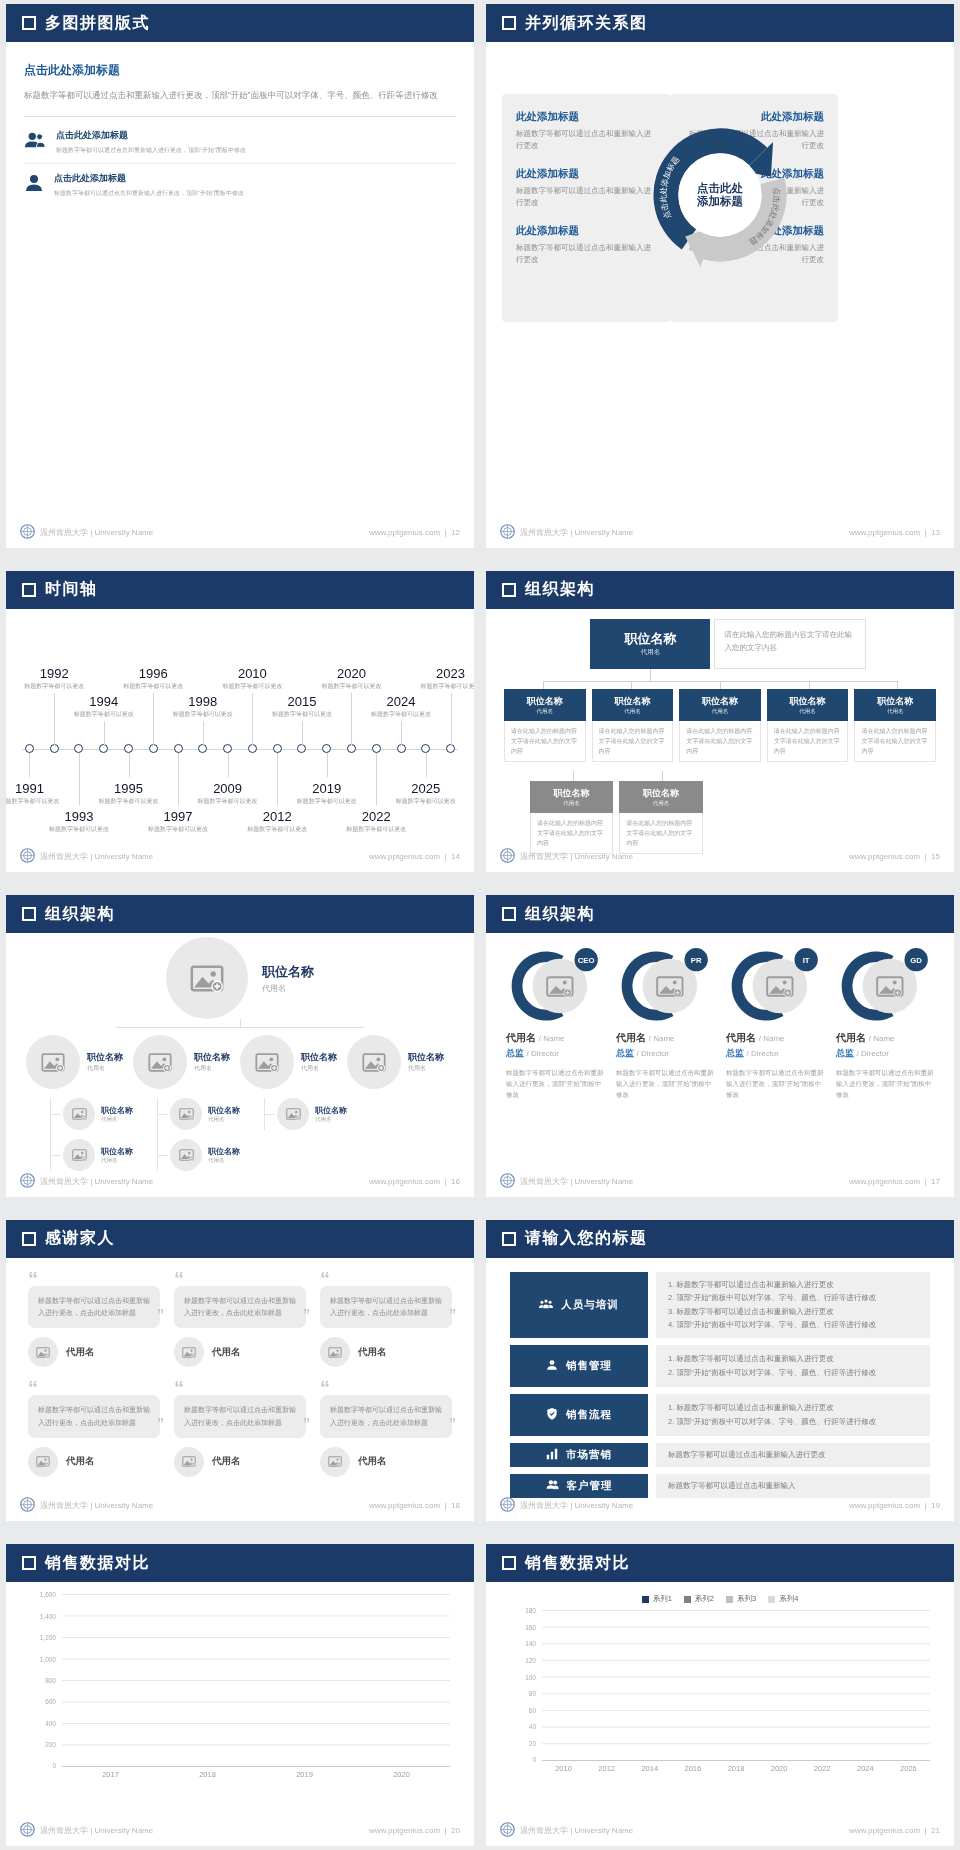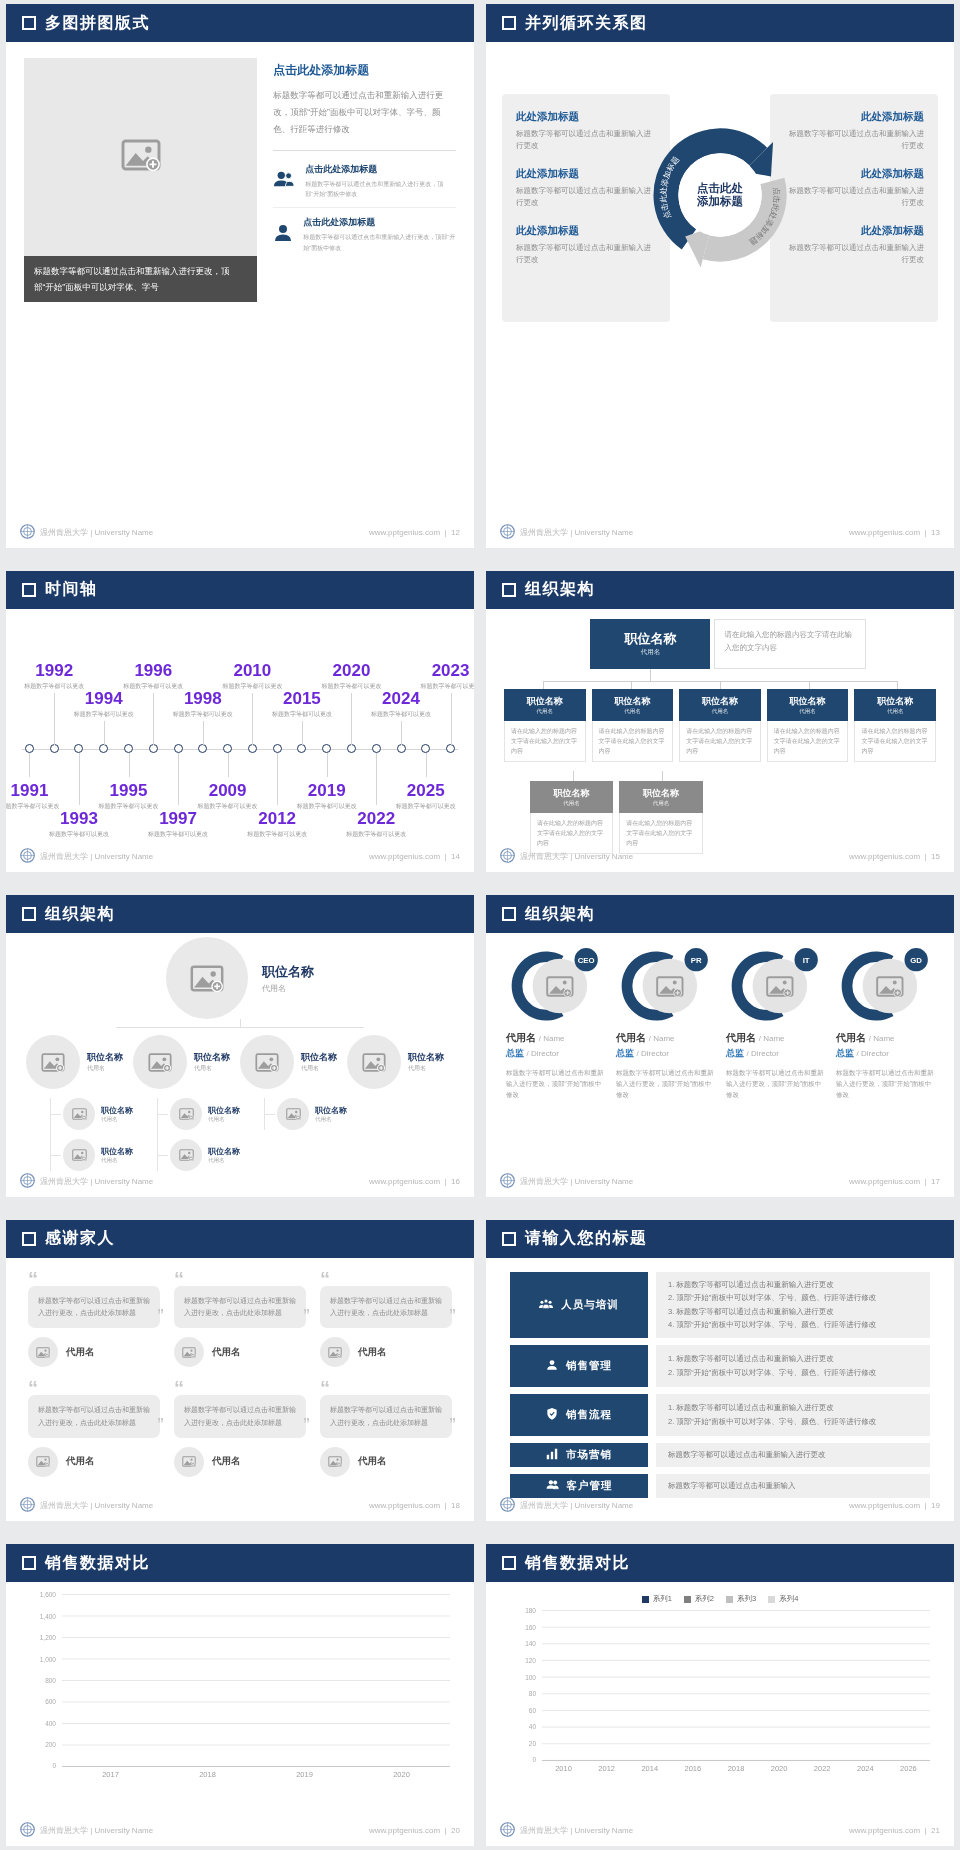--- a/index.html
+++ b/index.html
@@ -23,35 +23,35 @@
   .s1-right{flex:1;padding-top:4px;}
   .s1-h{color:#1f5a96;font-size:12px;font-weight:bold;margin-bottom:8px;}
   .s1-b{color:#8e8e8e;font-size:8.5px;line-height:2.0;}
   .s1-items{border-top:1px solid #ddd;margin-top:12px;padding-top:4px;}
   .s1it{display:flex;gap:10px;padding:8px 0;border-bottom:1px solid #eee;align-items:center;}
   .s1it:last-child{border-bottom:none;}
   .s1it-t{color:#1f4770;font-size:9px;font-weight:bold;margin-bottom:3px;}
   .s1it-d{color:#a5a5a5;font-size:6px;line-height:1.7;}
 
   
-  .s2body{padding:14px 16px 0 16px;display:flex;justify-content:space-between;position:relative;}
+  .s2body{padding:14px 16px 0 16px;display:flex;position:relative;}
   .s2card{width:168px;background:#efefef;border-radius:4px;padding:16px 14px;box-sizing:border-box;height:228px;}
   .s2it{margin-bottom:14px;}
   .s2it .t{color:#1f5a96;font-size:10.5px;font-weight:bold;margin-bottom:4px;}
   .s2it .d{color:#8e8e8e;font-size:7.5px;line-height:1.65;}
   .s2card.right{text-align:right;}
   .s2center{position:absolute;left:50%;top:50%;transform:translate(-50%,-52%);}
 
   
   .tl{position:relative;height:268px;margin:6px 10px 0 10px;}
   .tl-axis{position:absolute;left:6px;right:6px;top:50%;height:1px;background:#d5d5d5;}
   .tl-dot{position:absolute;top:50%;width:7px;height:7px;margin:-4.5px 0 0 -4.5px;border:1.5px solid #1f3864;border-radius:50%;background:#fff;}
   .tl-stem{position:absolute;width:1px;background:#d5d5d5;}
   .tl-lab{position:absolute;width:64px;margin-left:-32px;text-align:center;}
-  .tl-y{color:#6d28d9;font-size:17px;font-weight:bold;}
+  .tl-y{color:#0f172a;font-size:13px;font-weight:normal;}
   .tl-c{color:#9a9a9a;font-size:6px;line-height:1.5;margin-top:1px;}
 
   
   .org4{position:relative;margin:10px 18px 0 18px;height:250px;}
   .ob{box-sizing:border-box;text-align:center;color:#fff;}
   .ob .t{font-weight:bold;}
   .ob .s{opacity:.85;}
   .nav{background:#1f4770;}
   .gray{background:#8a8a8a;}
   .oline{position:absolute;background:#cfcfcf;}
@@ -127,32 +127,20 @@
 <body>
 
 <div class="page">
 
   <div class="slide">
     <div class="shead">
       <span class="sq"></span>
       <span class="st">多图拼图版式</span>
     </div>
     <div class="body s1body">
-      <div class="s1-left">
-        <div class="img-ph">
-            <span id="s1img"><svg width="40" height="32" viewBox="0 0 30 24">
-  <rect x="1.5" y="1.5" width="27" height="21" rx="2" fill="none" stroke="#9d9d9d" stroke-width="2.2"></rect>
-  <circle cx="20.5" cy="8" r="2.4" fill="#9d9d9d"></circle>
-  <path d="M3.5 20 L11 10.5 L16.5 16.5 L20 13 L26.5 20 Z" fill="#9d9d9d"></path>
-  <circle cx="24" cy="19" r="4.6" fill="#9d9d9d" stroke="#fff" stroke-width="1.2"></circle>
-  <path d="M24 16.4 v5.2 M21.4 19 h5.2" stroke="#fff" stroke-width="1.4"></path>
-              </svg></span>
-          </div>
-        <div class="s1-cap">标题数字等都可以通过点击和重新输入进行更改，顶部“开始”面板中可以对字体、字号</div>
-      </div>
       <div class="s1-right">
         <div class="s1-h">点击此处添加标题</div>
         <div class="s1-b">标题数字等都可以通过点击和重新输入进行更改，顶部“开始”面板中可以对字体、字号、颜色、行距等进行修改</div>
         <div class="s1-items" id="s1items">
  <div class="s1it">
    <span><svg width="22" height="22" viewBox="0 0 24 20">
   <circle cx="9" cy="6" r="4" fill="#1f4770"></circle>
                   <path d="M1 18 Q1 11.5 9 11.5 Q17 11.5 17 18 Z" fill="#1f4770"></path>
   <circle cx="17" cy="6.5" r="3.2" fill="#1f4770" stroke="#fff" stroke-width="1"></circle>
   <path d="M13.5 18 Q14 12.5 17.5 12.5 Q23 12.5 23 18 Z" fill="#1f4770" stroke="#fff" stroke-width="1"></path>

